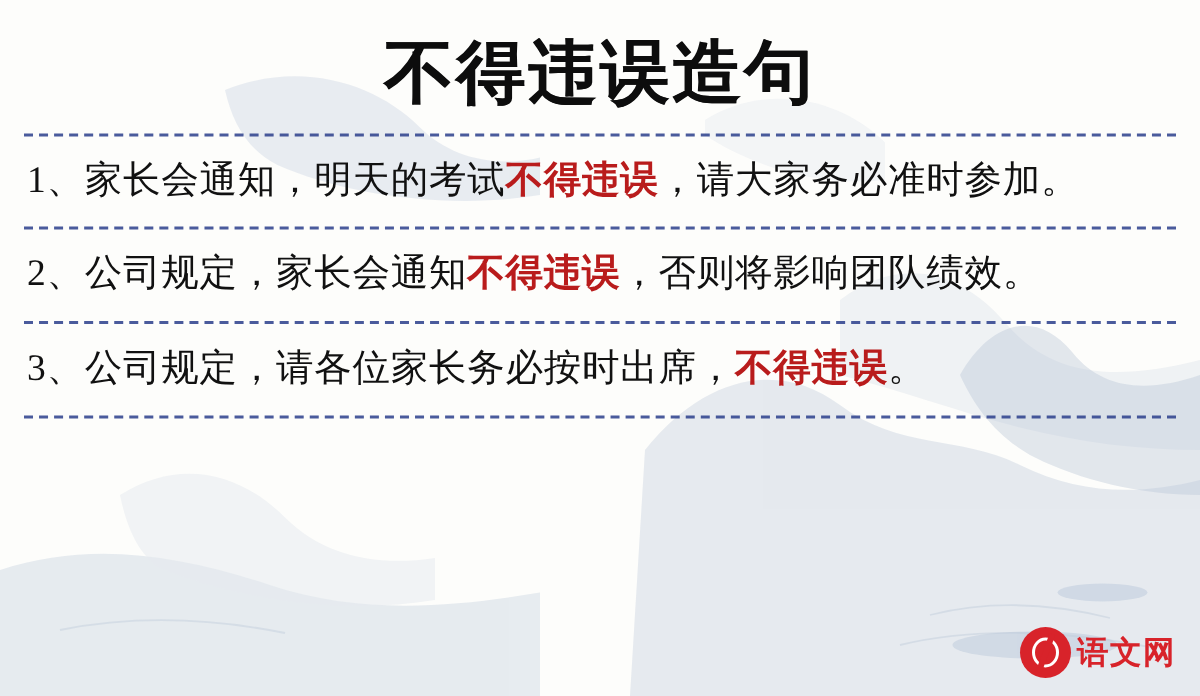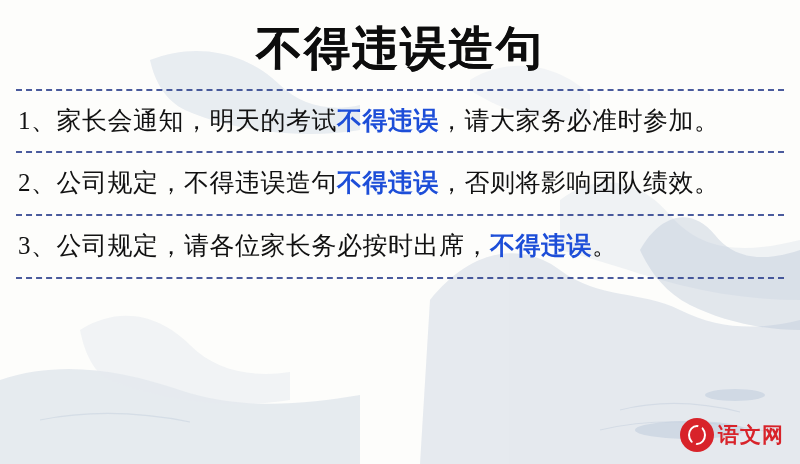--- a/index.html
+++ b/index.html
@@ -60,21 +60,21 @@
   }
   .sentence {
     font-size: 25px;
     line-height: 1.55;
     color: #111111;
     padding: 11px 4px 11px 4px;
     letter-spacing: 0.5px;
     word-break: break-all;
   }
   .kw {
-    color: #1d4ed8;
+    color: #b91c1c;
     font-weight: bold;
   }
   
   .logo {
     position: absolute;
     right: 16px;
     bottom: 12px;
     z-index: 5;
     display: flex;
     align-items: center;
@@ -151,21 +151,21 @@
 
     <div class="divider"></div>
 
     <div class="sentence">
       <span>1、</span><span>家长会通知，明天的考试</span><span class="kw">不得违误</span><span>，请大家务必准时参加。</span>
     </div>
 
     <div class="divider"></div>
 
     <div class="sentence">
-      <span>2、</span><span>公司规定，不得违误造句</span><span class="kw">不得违误</span><span>，否则将影响团队绩效。</span>
+      <span>2、</span><span>公司规定，家长会通知</span><span class="kw">不得违误</span><span>，否则将影响团队绩效。</span>
     </div>
 
     <div class="divider"></div>
 
     <div class="sentence">
       <span>3、</span><span>公司规定，请各位家长务必按时出席，</span><span class="kw">不得违误</span><span>。</span>
     </div>
 
     <div class="divider"></div>
 

